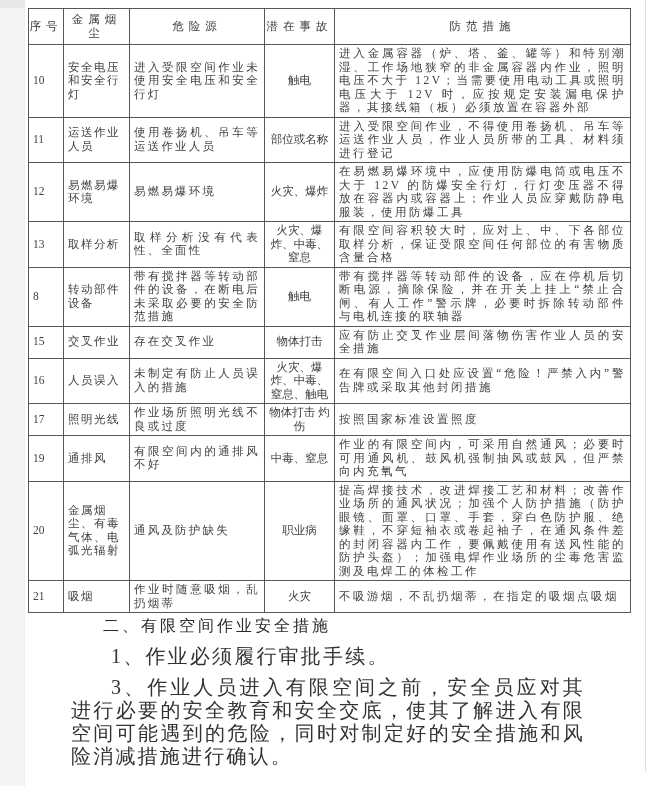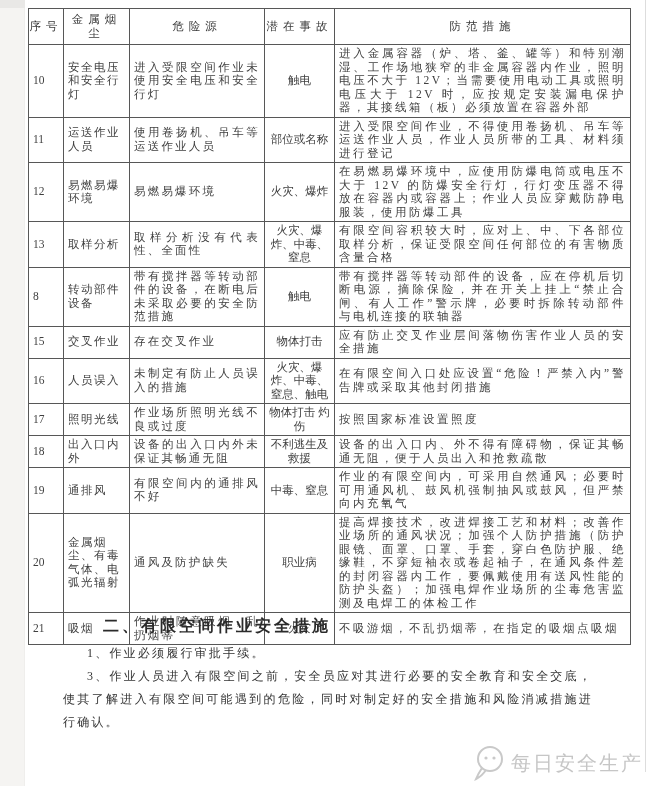--- a/index.html
+++ b/index.html
@@ -52,26 +52,26 @@
   .cell-hazard   { text-align: justify; text-justify: inter-character; letter-spacing: 2.2px; padding: 2px 4px; margin-top: 8px; }
   .cell-accident { text-align: center; letter-spacing: 0; font-size: 11px; padding: 2px 1px; }
   .cell-measure  { text-align: justify; text-justify: inter-character; letter-spacing: 2.5px; padding: 2px 5px; }
 
   
   .section {
     position: absolute; left: 63px; top: 616px; width: 530px;
   }
   .section-heading {
     margin: 0 0 5px 40px;
-    font-size: 16px; font-weight: bold; letter-spacing: 3px;
+    font-size: 16px; font-weight: normal; letter-spacing: 3px;
     color: #2b2b2b;
   }
   .section p {
-    margin: 0;
-    font-size: 12px; letter-spacing: 2.2px; line-height: 23px;
+    margin: 8px;
+    font-size: 20px; letter-spacing: 2.2px; line-height: 23px;
     text-indent: 2em;
     text-align: justify; text-justify: inter-character;
     color: #333333;
     word-break: break-all;
   }
 
   
   .watermark {
     position: absolute; right: 14px; bottom: 3px;
     display: flex; align-items: center;
@@ -161,27 +161,20 @@
       <td class="cell-measure">在有限空间入口处应设置“危险！严禁入内”警告牌或采取其他封闭措施</td>
     </tr>
         <tr>
       <td class="cell-no">17</td>
       <td class="cell-name">照明光线</td>
       <td class="cell-hazard">作业场所照明光线不良或过度</td>
       <td class="cell-accident">物体打击 灼伤</td>
       <td class="cell-measure">按照国家标准设置照度</td>
     </tr>
         <tr>
-      <td class="cell-no">18</td>
-      <td class="cell-name">出入口内外</td>
-      <td class="cell-hazard">设备的出入口内外未保证其畅通无阻</td>
-      <td class="cell-accident">不利逃生及救援</td>
-      <td class="cell-measure">设备的出入口内、外不得有障碍物，保证其畅通无阻，便于人员出入和抢救疏散</td>
-    </tr>
-        <tr>
       <td class="cell-no">19</td>
       <td class="cell-name">通排风</td>
       <td class="cell-hazard">有限空间内的通排风不好</td>
       <td class="cell-accident">中毒、窒息</td>
       <td class="cell-measure">作业的有限空间内，可采用自然通风；必要时可用通风机、鼓风机强制抽风或鼓风，但严禁向内充氧气</td>
     </tr>
         <tr>
       <td class="cell-no">20</td>
       <td class="cell-name">金属烟尘、有毒气体、电弧光辐射</td>
       <td class="cell-hazard">通风及防护缺失</td>
@@ -197,25 +190,14 @@
     </tr>
       </tbody>
   </table>
 
   <div class="section">
     <div class="section-heading">二、有限空间作业安全措施</div>
     <p>1、作业必须履行审批手续。</p>
     <p>3、作业人员进入有限空间之前，安全员应对其进行必要的安全教育和安全交底，使其了解进入有限空间可能遇到的危险，同时对制定好的安全措施和风险消减措施进行确认。</p>
   </div>
 
-  <div class="watermark">
-    <span>
-      <svg width="40" height="40" viewBox="0 0 40 40" fill="none">
-        <circle cx="21" cy="16" r="12" stroke="#c9c9c9" stroke-width="2"></circle>
-        <circle cx="17" cy="15" r="1.6" fill="#c9c9c9"></circle>
-        <circle cx="25" cy="15" r="1.6" fill="#c9c9c9"></circle>
-        <path d="M13 25 Q9 31 7 36 Q13 33 17 27" stroke="#c9c9c9" stroke-width="2" fill="none"></path>
-      </svg>
-    </span>
-    <span class="wm-text">每日安全生产</span>
-  </div>
 
 </div>
 
 </body></html>

